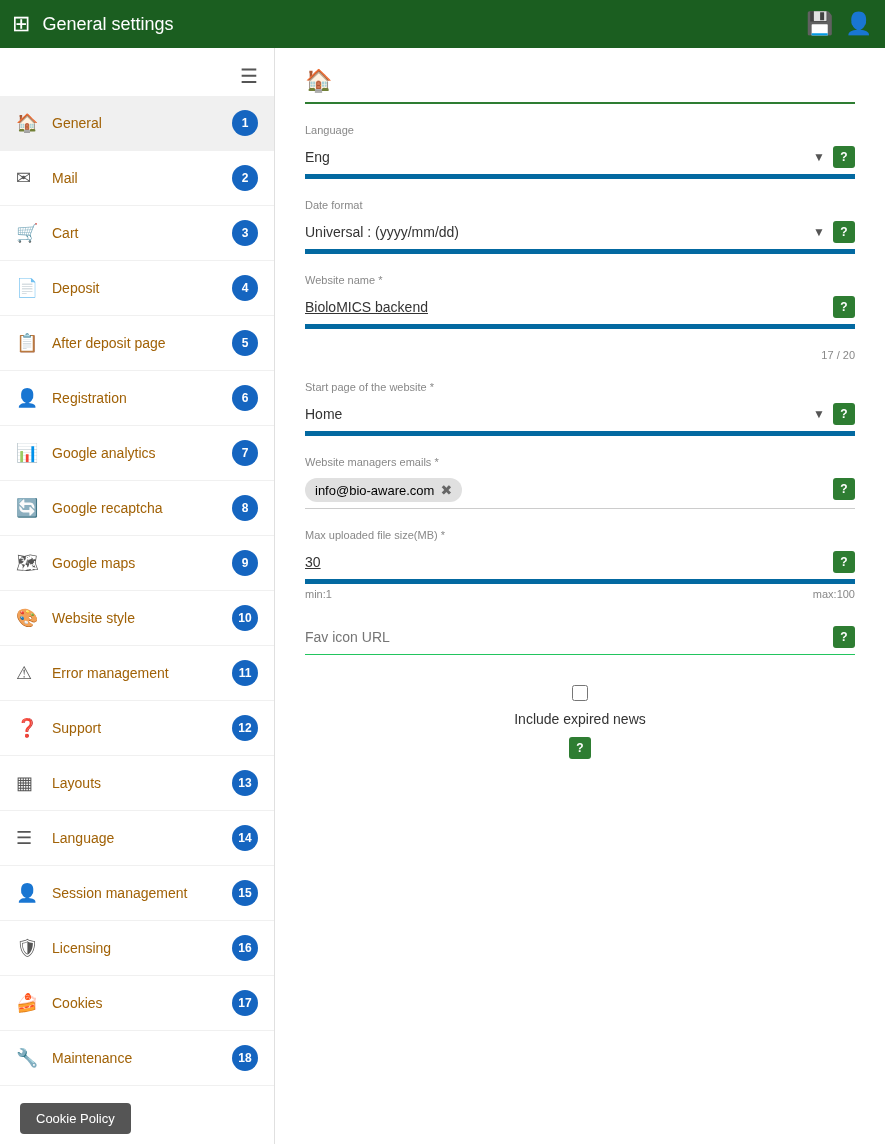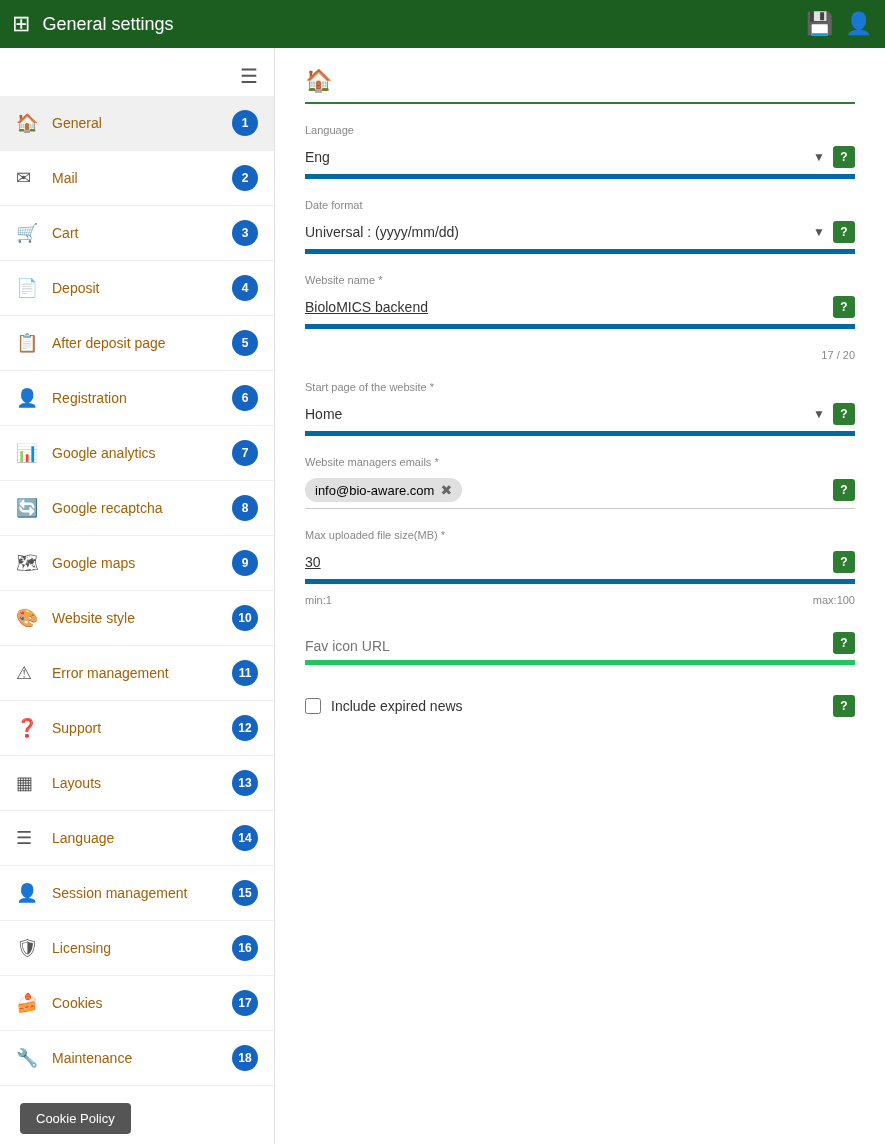--- a/index.html
+++ b/index.html
@@ -130,52 +130,53 @@
       font-size: 12px;
       font-weight: bold;
       cursor: pointer;
       flex-shrink: 0;
     }
 
     .char-count { text-align: right; font-size: 11px; color: #888; margin-top: 20px; }
 
     .tag-input {
       display: flex;
-      align-items: center;
+      align-items: flex-start;
       border-bottom: 1px solid #ccc;
       padding: 6px 0;
       flex-wrap: wrap;
       gap: 20px;
     }
     .tag {
       background: #e0e0e0;
       border-radius: 16px;
       padding: 4px 10px;
       font-size: 13px;
       display: flex;
       align-items: center;
       gap: 6px;
     }
     .tag-remove { cursor: pointer; color: #666; font-size: 14px; }
     .tag-input-help { margin-left: auto; }
 
-    .field-hint { font-size: 11px; color: #888; display: flex; justify-content: space-between; margin-top: 10px; }
+    .field-hint { font-size: 11px; color: #888; display: flex; justify-content: space-between; margin-top: 4px; }
 
     .fav-icon-field {
-      border-bottom: 5px solid #22c55e;
+      border-bottom: 1px solid #22c55e;
       padding: 6px 0;
       display: flex;
-      align-items: flex-end;
+      align-items: center;
     }
 
     .checkbox-row {
       display: flex;
       align-items: center;
       gap: 10px;
       padding: 10px 0;
+      flex-direction: column;
     }
     .checkbox-row input[type="checkbox"] { width: 16px; height: 16px; }
     .checkbox-label { font-size: 14px; color: #333; flex: 1; }
   </style>
 </head>
 <body>
 
 <div class="top-bar">
   <div class="top-bar-left">
     <span class="grid-icon">⊞</span>

